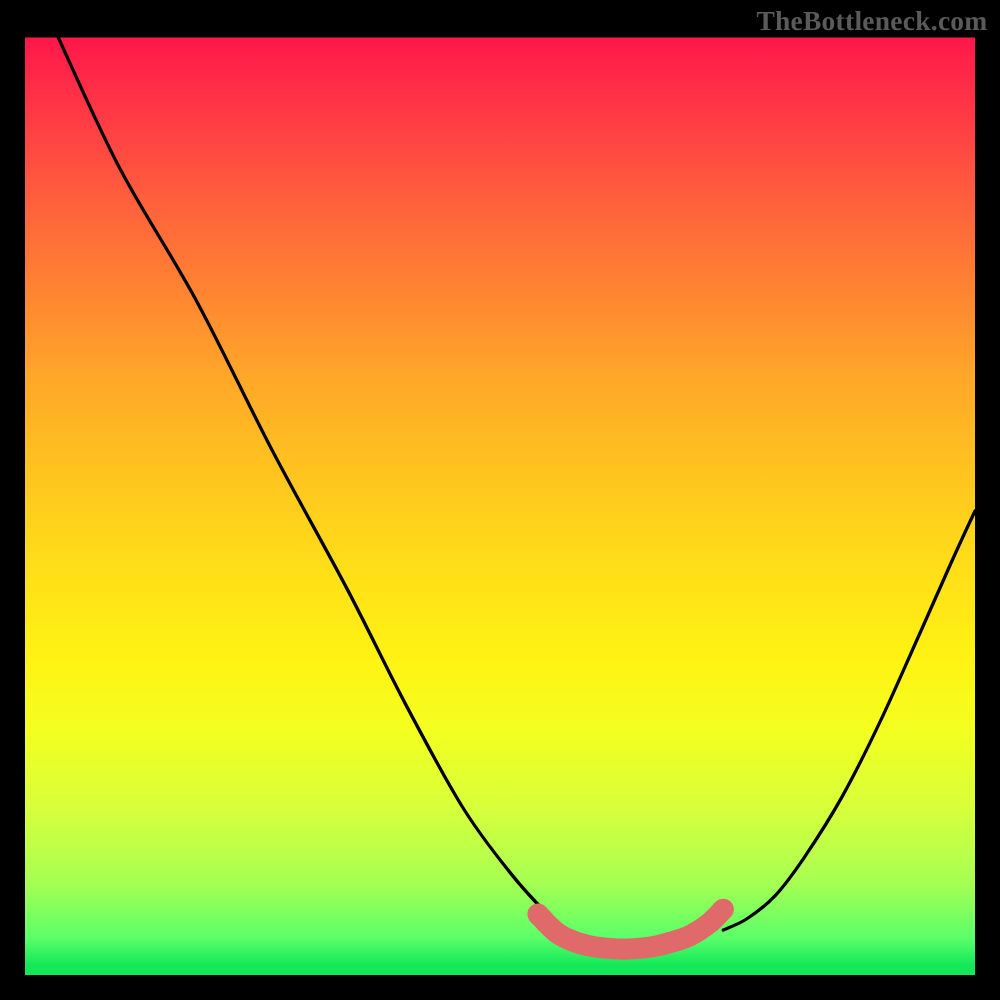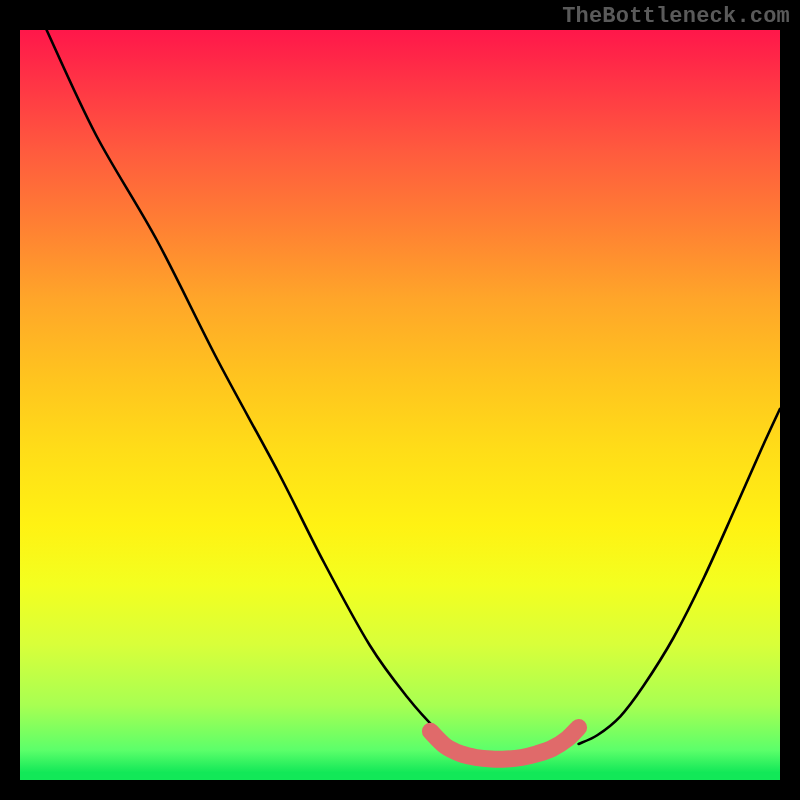--- a/index.html
+++ b/index.html
@@ -52,21 +52,21 @@
     left: 0;
     top: 0;
     width: 100%;
     height: 100%;
     overflow: visible;
   }
   .watermark {
     position: absolute;
     top: 4px;
     right: 10px;
-    font-family: Liberation Mono, monospace;
+    font-family: Liberation Serif, serif;
     font-size: 22px;
     font-weight: 600;
     color: #5a5a5a;
     letter-spacing: 0.2px;
     user-select: none;
   }
 </style>
 </head>
 <body>
 

